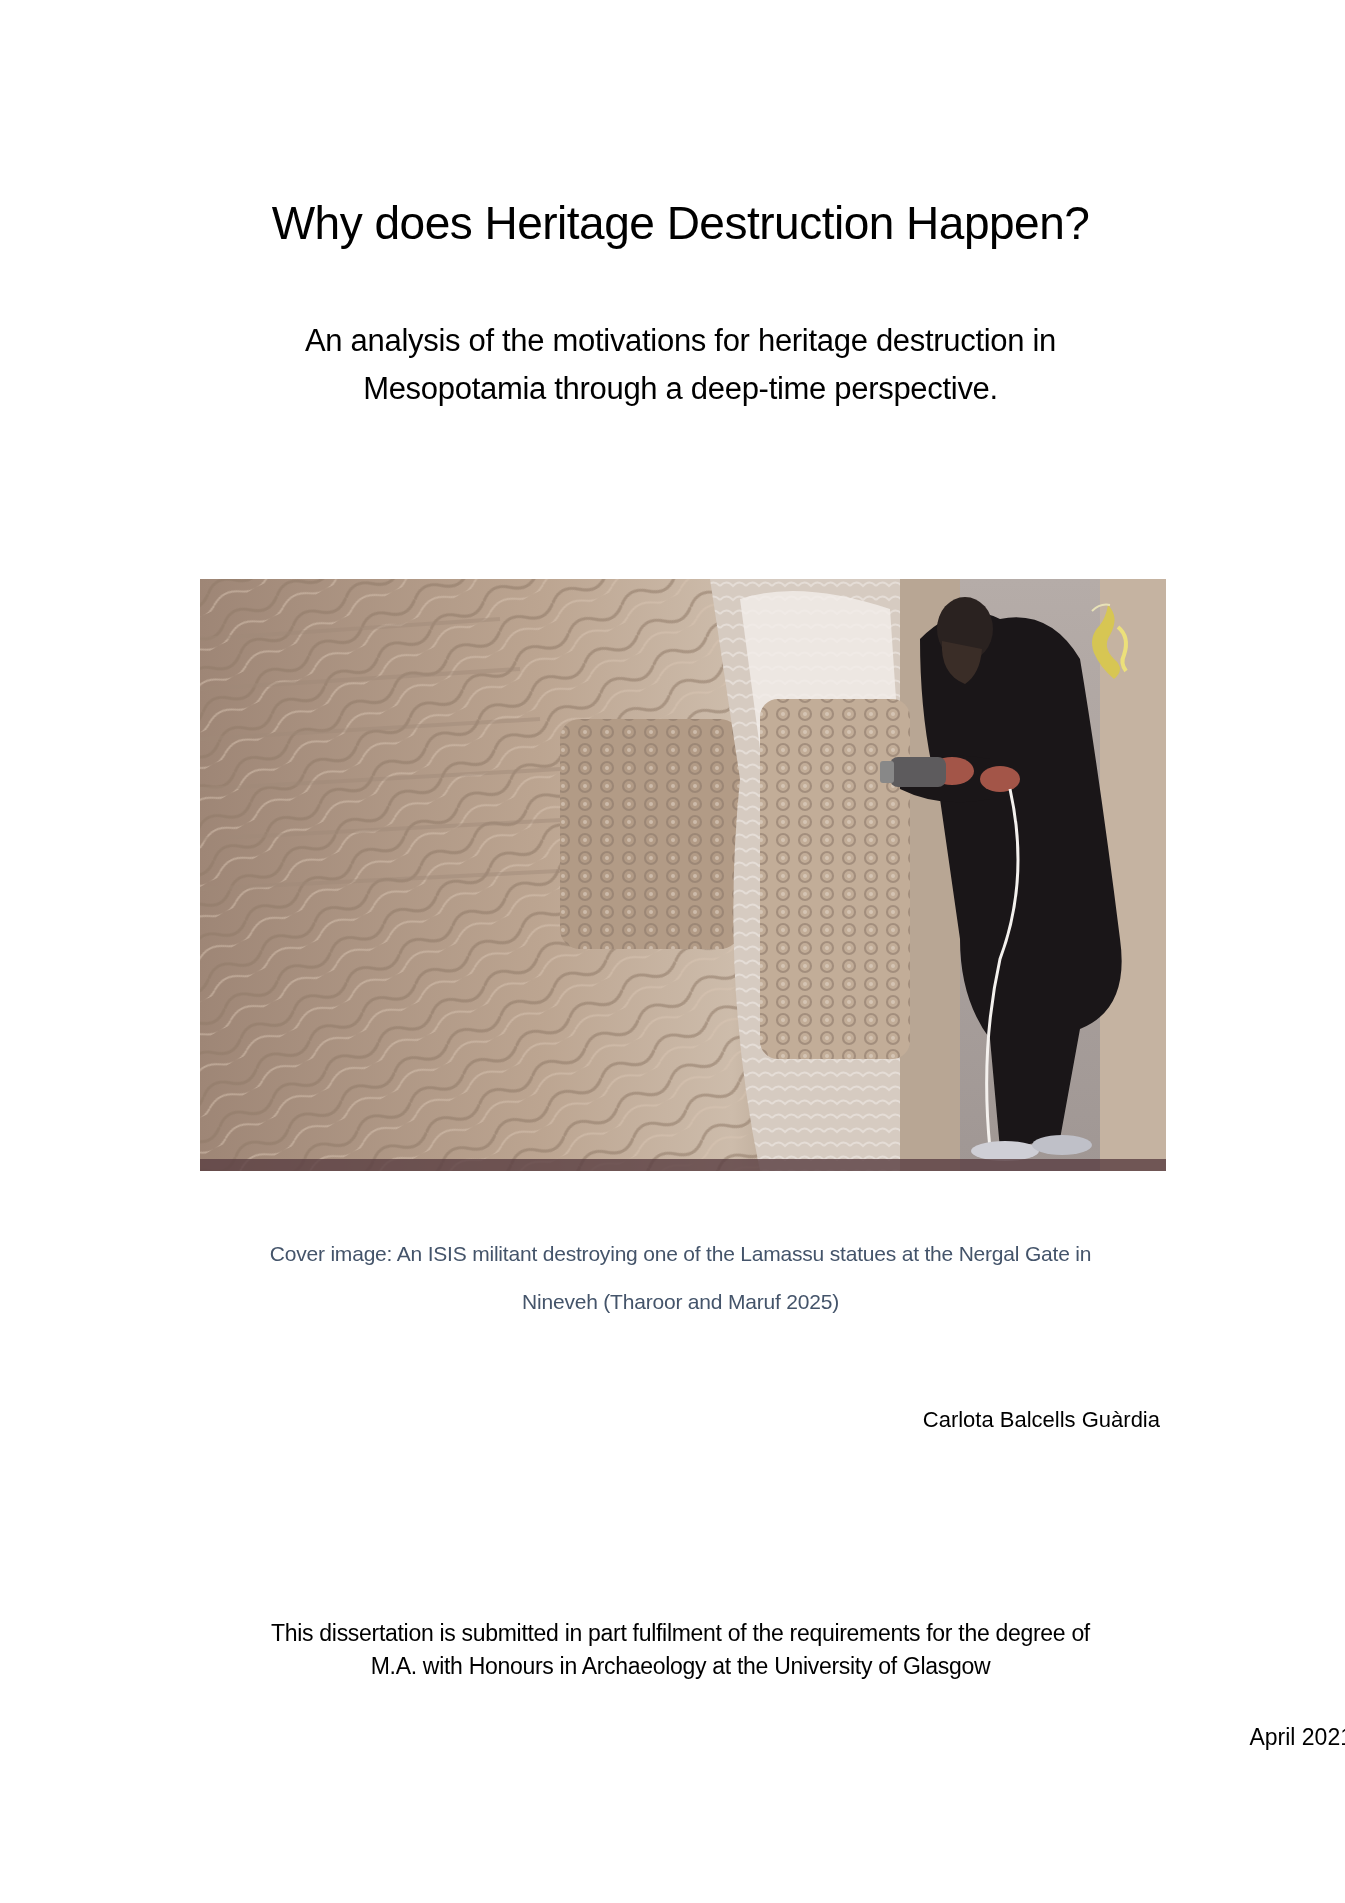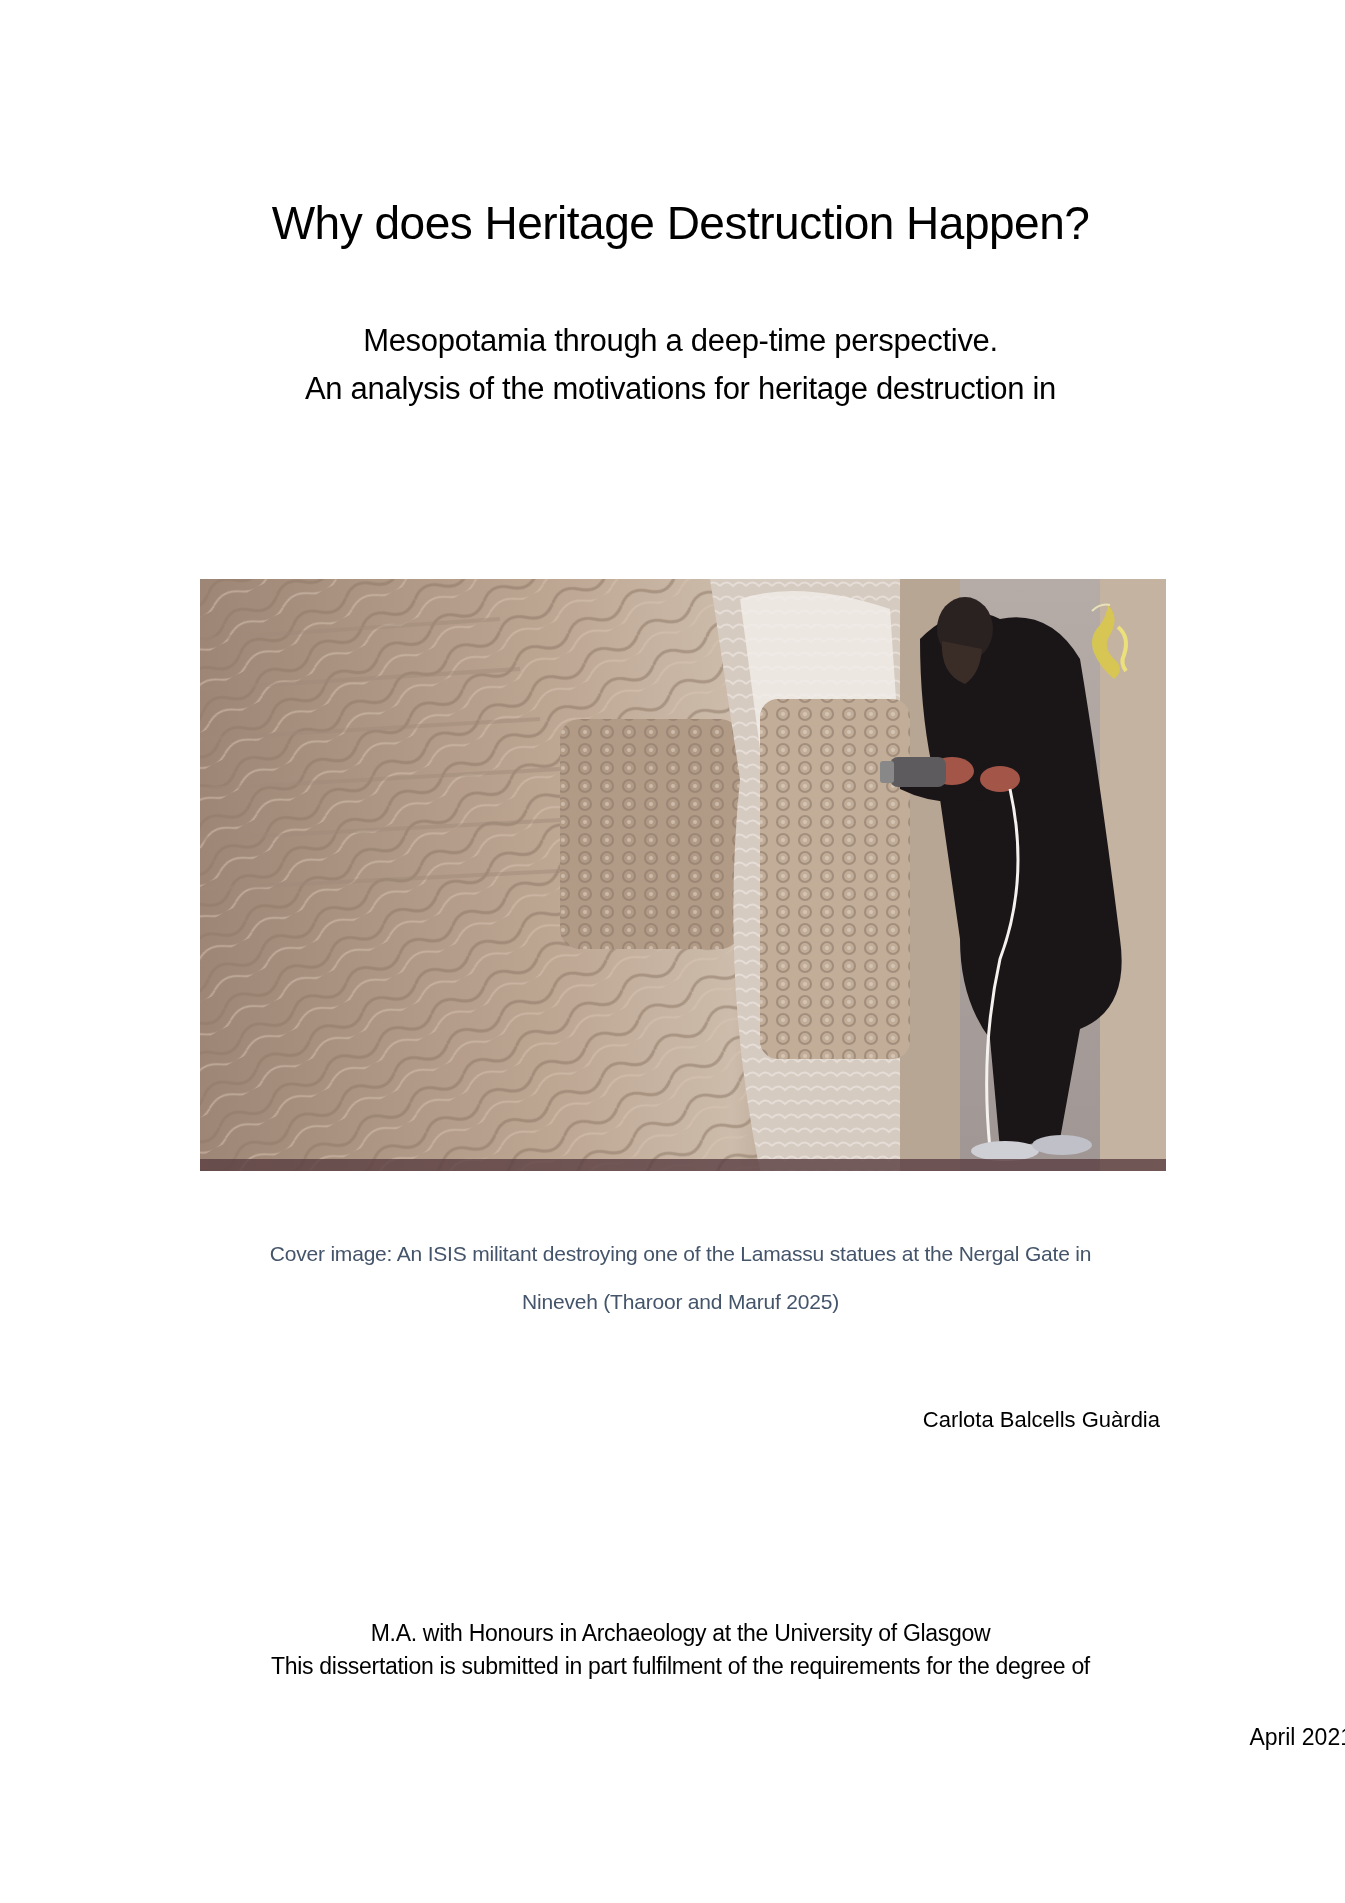--- a/index.html
+++ b/index.html
@@ -102,22 +102,22 @@
     }
   </style>
 </head>
 <body>
 
 <div class="page">
 
   <h1 class="title" style="margin:0;font-weight:normal;">Why does Heritage Destruction Happen?</h1>
 
   <div class="subtitle">
+    <span>An analysis of the motivations for heritage destruction in</span>
     <span>Mesopotamia through a deep-time perspective.</span>
-    <span>An analysis of the motivations for heritage destruction in</span>
   </div>
 
   <div class="cover-figure">
     <svg viewBox="0 0 966 592" preserveAspectRatio="none" xmlns="http://www.w3.org/2000/svg">
       <defs>
         <linearGradient id="stoneGrad" x1="0" y1="0" x2="1" y2="0">
           <stop offset="0" stop-color="#9e8676"></stop>
           <stop offset="0.45" stop-color="#bca591"></stop>
           <stop offset="0.7" stop-color="#cdbcab"></stop>
           <stop offset="0.78" stop-color="#b8a694"></stop>
@@ -195,19 +195,19 @@
   <div class="caption">
     <span>Cover image: An ISIS militant destroying one of the Lamassu statues at the Nergal Gate in</span>
     <span>Nineveh (Tharoor and Maruf 2025)</span>
   </div>
 
   <div class="author-block">
     <span>Carlota Balcells Guàrdia</span>
   </div>
 
   <div class="statement">
+    <span>This dissertation is submitted in part fulfilment of the requirements for the degree of</span>
     <span>M.A. with Honours in Archaeology at the University of Glasgow</span>
-    <span>This dissertation is submitted in part fulfilment of the requirements for the degree of</span>
   </div>
 
   <div class="date">April 2021</div>
 
 </div>
 
 </body></html>

